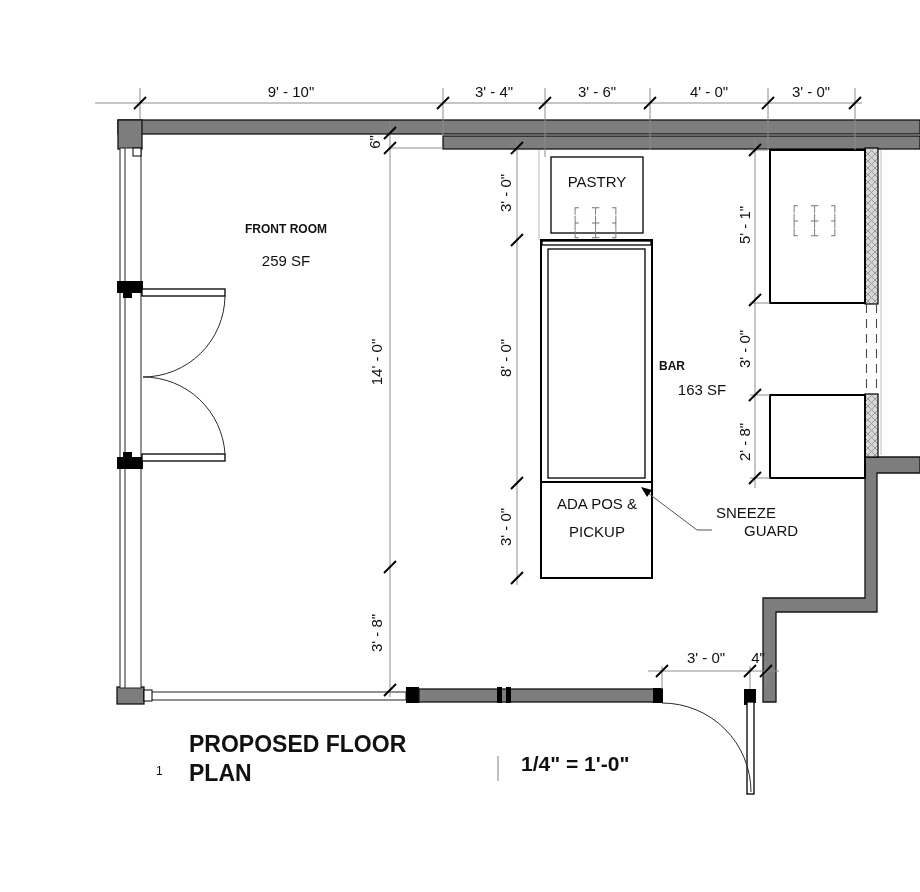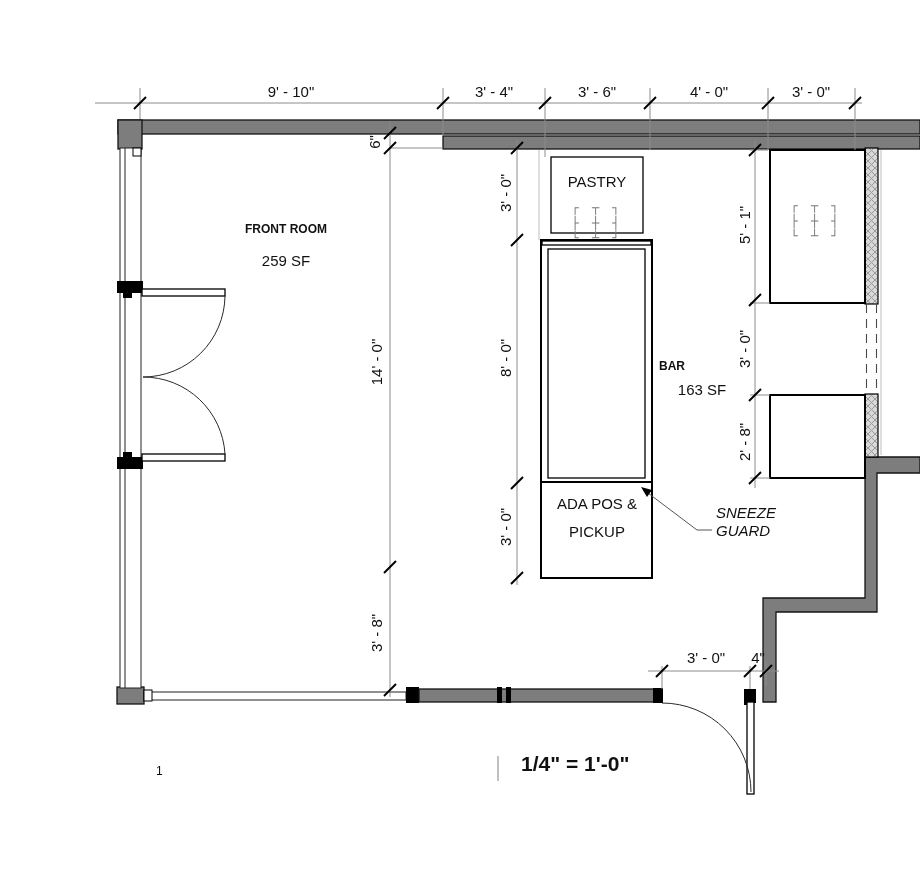--- a/index.html
+++ b/index.html
@@ -25,21 +25,21 @@
   .arc{fill:none;stroke:#2a2a2a;stroke-width:1;}
   .dashline{stroke:#4a4a4a;stroke-width:1.1;stroke-dasharray:9 6;fill:none;}
   .leader{stroke:#555;stroke-width:1;fill:none;}
   .hatch-bg{fill:var(--hatch-bg);}
   .hatch-line{stroke:var(--hatch-line);stroke-width:1;fill:none;}
   .hatchrect{fill:url(#hatch);stroke:#000;stroke-width:1.2;}
 
   .lbl{position:absolute;font-size:15px;white-space:nowrap;transform:translate(-50%,-50%);}
   .lbl.rot{transform:translate(-50%,-50%) rotate(-90deg);}
   .lbl.bold{font-weight:bold;font-size:12px;}
-  .lbl.leftpos{transform:none;font-style:italic;}
+  .lbl.leftpos{transform:none;}
   .equip{
     position:absolute;transform:translate(-50%,-50%);
     font-family:"DejaVu Sans Mono",monospace;font-size:12px;line-height:15px;
     letter-spacing:3px;color:#787878;text-align:center;
   }
   .viewtitle{
     position:absolute;left:189px;top:730px;width:235px;
     font-size:23px;font-weight:bold;line-height:29px;white-space:normal;
   }
   .viewscale{position:absolute;left:521px;top:752px;font-size:21px;font-weight:bold;}
@@ -179,30 +179,31 @@
 
   <div class="lbl bold" style="left:672px;top:366px">BAR</div>
   <div class="lbl" style="left:702px;top:389px">163 SF</div>
 
   <div class="lbl" style="left:597px;top:181px">PASTRY</div>
 
   <div class="lbl" style="left:597px;top:503px">ADA POS &amp;</div>
   <div class="lbl" style="left:597px;top:531px">PICKUP</div>
 
   <div class="lbl leftpos" style="left:716px;top:504px">SNEEZE</div>
-  <div class="lbl leftpos" style="left:716px;top:522px">GUARD</div>
+  <div class="lbl leftpos" style="left:744px;top:522px">GUARD</div>
 
   <div class="equip" style="left:597px;top:223px">
     <div>┌ ┬ ┐</div>
     <div>├ ┼ ┤</div>
     <div>└ ┴ ┘</div>
   </div>
   <div class="equip" style="left:816px;top:221px">
     <div>┌ ┬ ┐</div>
     <div>├ ┼ ┤</div>
     <div>└ ┴ ┘</div>
   </div>
 
   <div class="viewnum">1</div>
+  <div class="viewtitle">PROPOSED FLOOR PLAN</div>
   <div class="titlesep"></div>
   <div class="viewscale">1/4" = 1'-0"</div>
 
 </div>
 
 </body></html>

